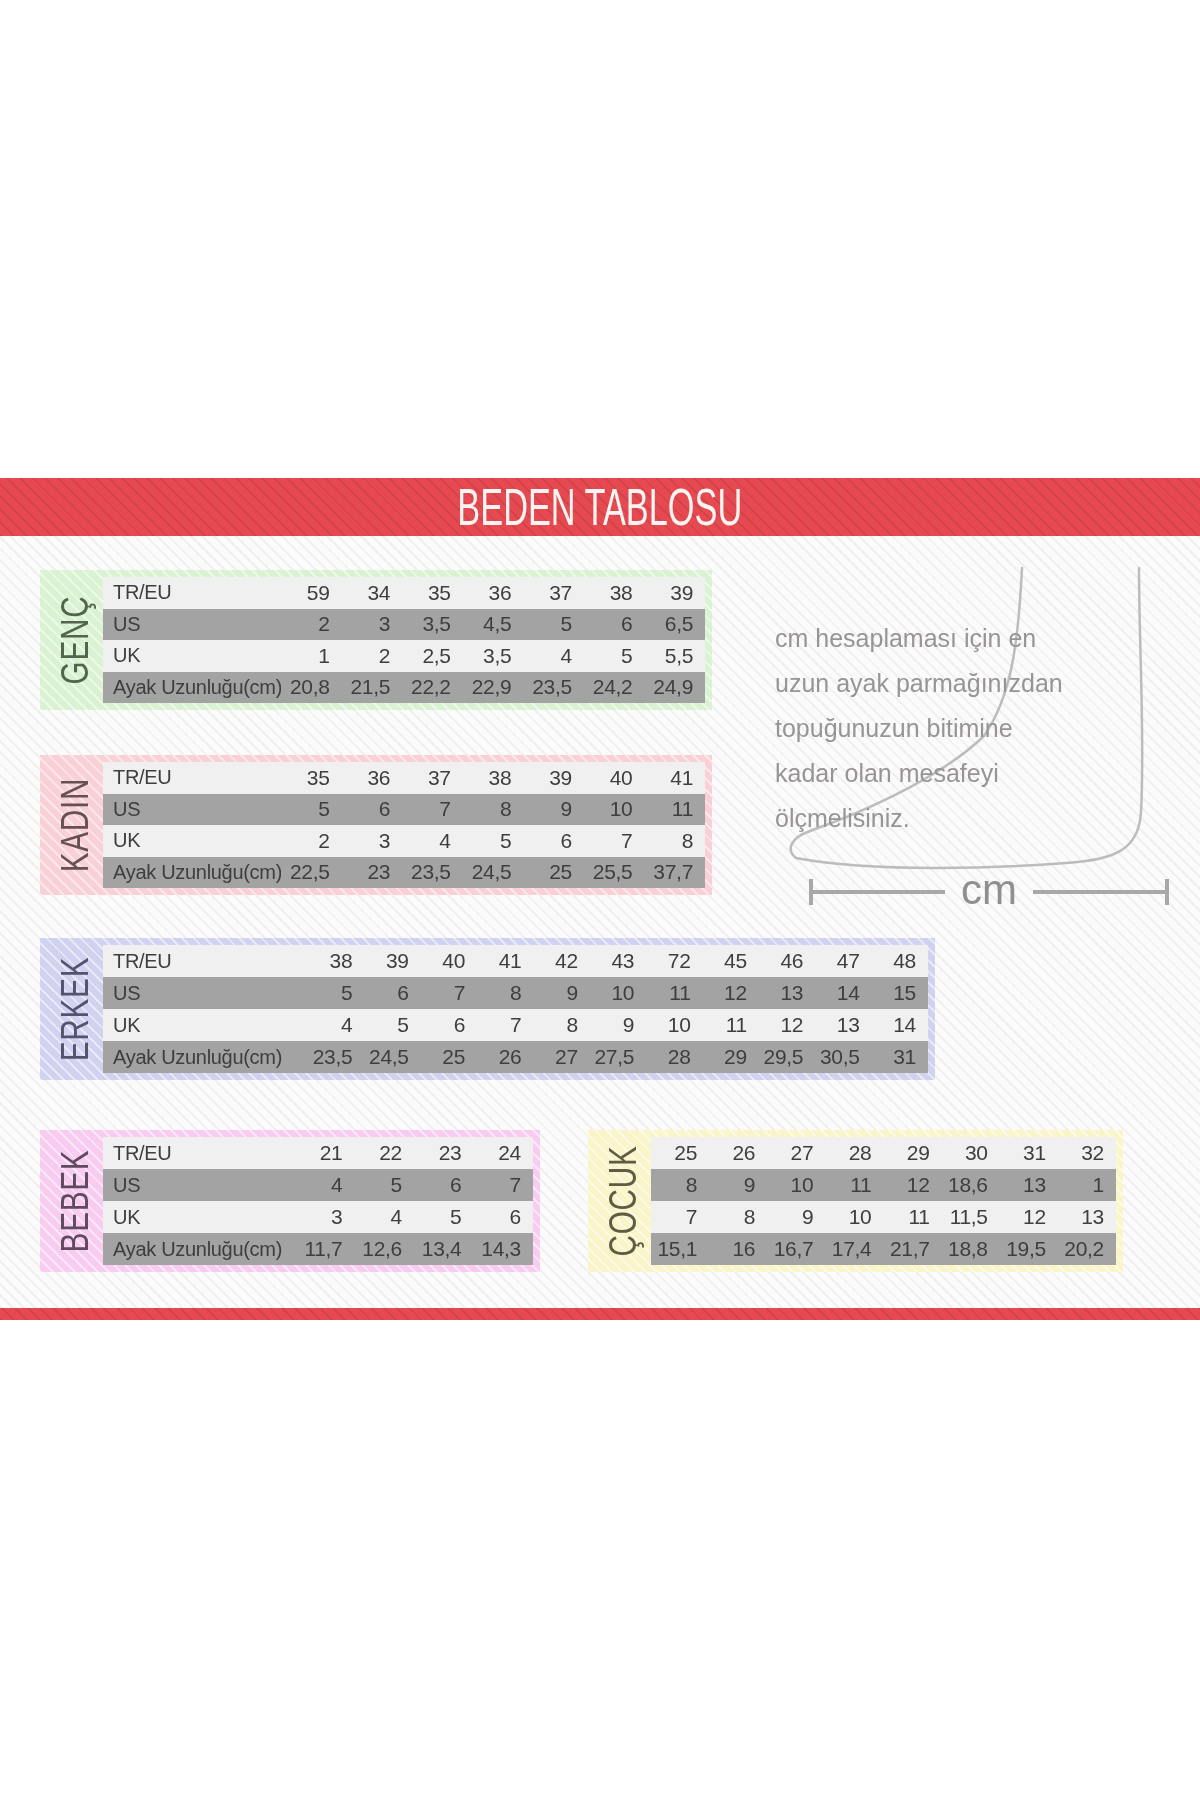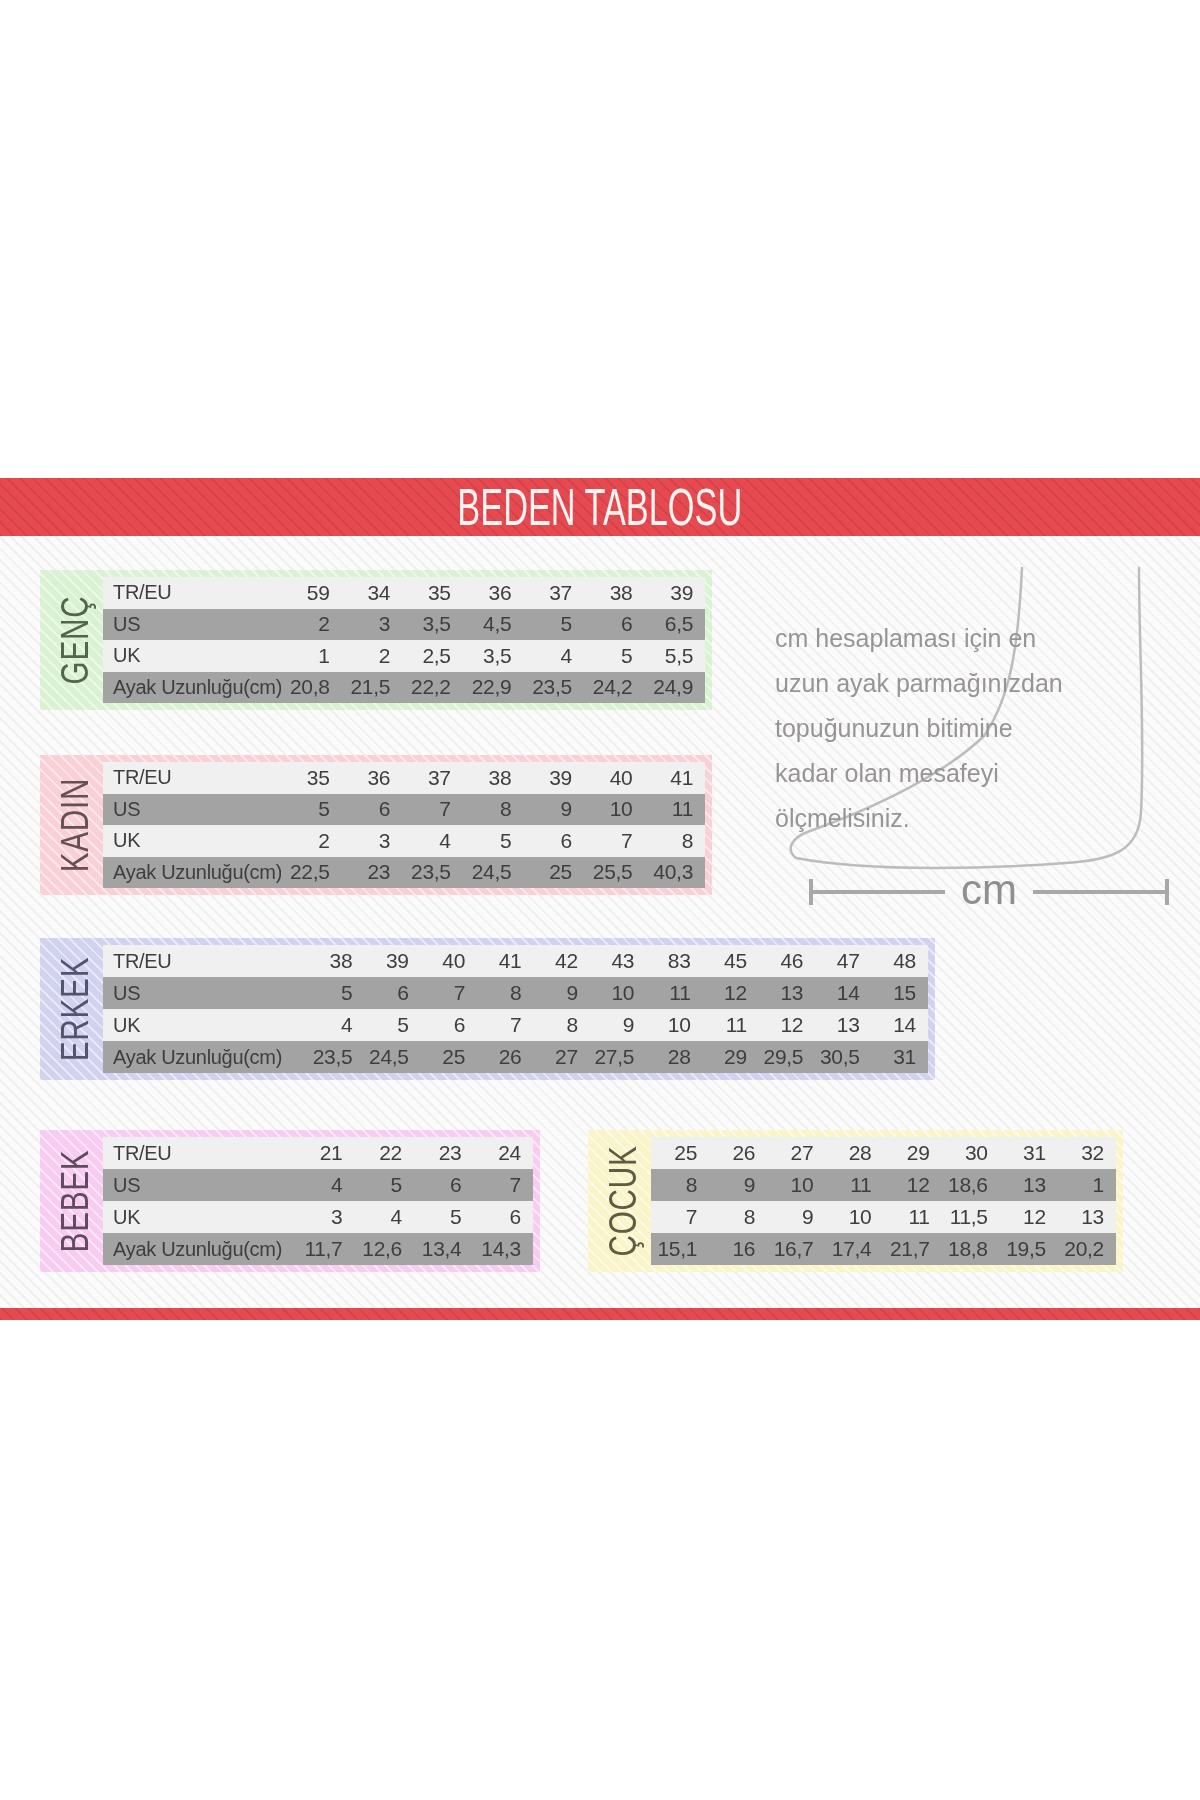--- a/index.html
+++ b/index.html
@@ -171,39 +171,39 @@
           <div class="cell">8</div>
         </div>
         <div class="trow even">
           <div class="rlabel">Ayak Uzunluğu(cm)</div>
           <div class="cell">22,5</div>
           <div class="cell">23</div>
           <div class="cell">23,5</div>
           <div class="cell">24,5</div>
           <div class="cell">25</div>
           <div class="cell">25,5</div>
-          <div class="cell">40,3</div>
+          <div class="cell">37,7</div>
         </div>
       </div>
   </div>
 
   <div class="size-table" id="t-erkek" style="background-color: rgb(209, 209, 240);">
     <div class="side-label">
       <span style="color: rgb(83, 83, 112);">ERKEK</span>
     </div>
     <div class="grid">
         <div class="trow odd">
           <div class="rlabel">TR/EU</div>
           <div class="cell">38</div>
           <div class="cell">39</div>
           <div class="cell">40</div>
           <div class="cell">41</div>
           <div class="cell">42</div>
           <div class="cell">43</div>
-          <div class="cell">83</div>
+          <div class="cell">72</div>
           <div class="cell">45</div>
           <div class="cell">46</div>
           <div class="cell">47</div>
           <div class="cell">48</div>
         </div>
         <div class="trow even">
           <div class="rlabel">US</div>
           <div class="cell">5</div>
           <div class="cell">6</div>
           <div class="cell">7</div>

